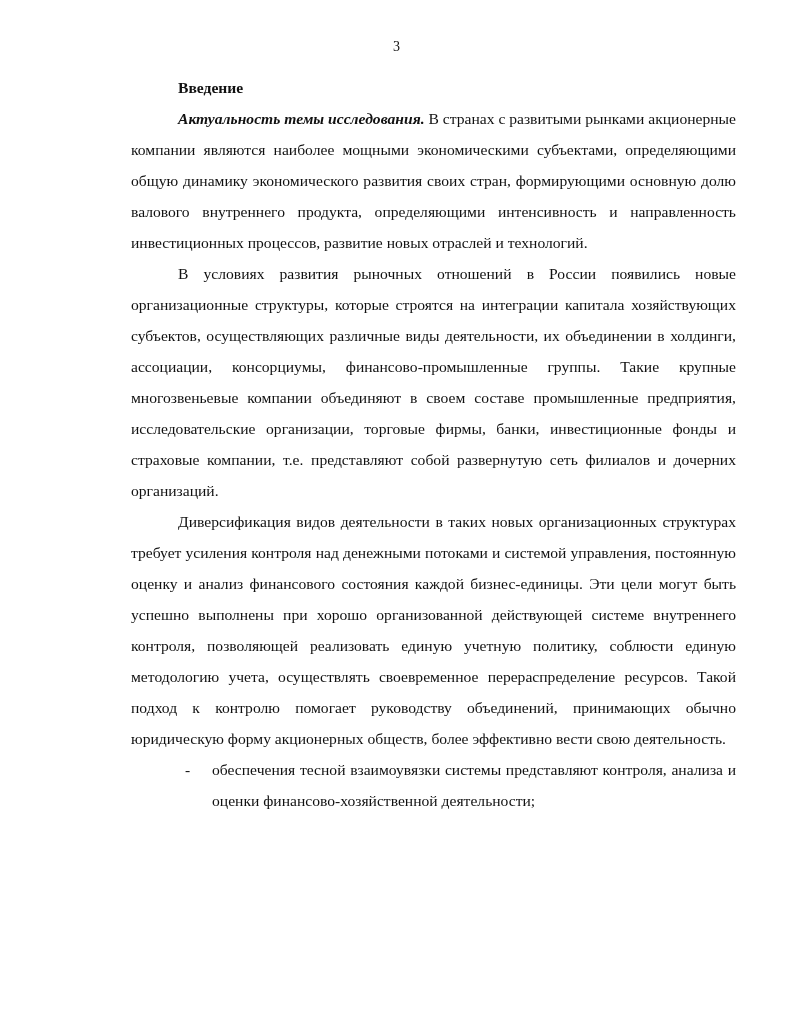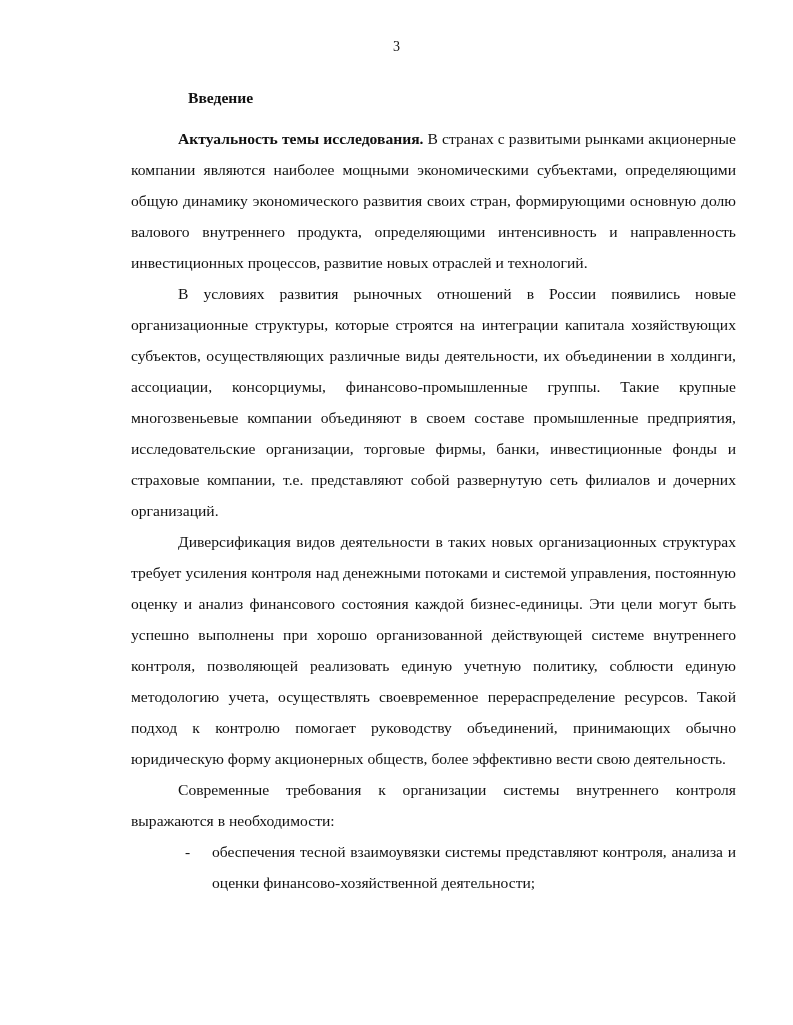--- a/index.html
+++ b/index.html
@@ -11,27 +11,27 @@
   }
   .page-number {
     position: absolute; top: 38px; left: 0; width: 793px; text-align: center;
     font-size: 14px; line-height: 18px;
   }
   .content {
     position: absolute; left: 131px; top: 73px; width: 605px;
     font-size: 15.6px; line-height: 31px;
   }
   .heading {
-    font-weight: bold; margin: 10px; padding-left: 47px; line-height: 30px;
+    font-weight: bold; margin: 0; padding-left: 47px; line-height: 30px;
   }
   .para {
     margin: 0; text-align: justify; text-indent: 47px;
     text-align-last: left;
   }
-  .para .lead { font-weight: bold; }
+  .para .lead { font-weight: bold; font-style: italic; }
   .list { margin: 0; padding: 0; list-style: none; }
   .list-item {
     position: relative; padding-left: 81px; text-align: justify; text-align-last: left;
   }
   .list-item .dash {
     position: absolute; left: 54px; top: 0;
   }
 </style>
 </head>
 <body>
@@ -41,21 +41,20 @@
 
   <div class="content">
     <p class="heading">Введение</p>
 
     <p class="para"><span class="lead">Актуальность темы исследования.</span><span> В странах с развитыми рынками акционерные компании являются наиболее мощными экономическими субъектами, определяющими общую динамику экономического развития своих стран, формирующими основную долю валового внутреннего продукта, определяющими интенсивность и направленность инвестиционных процессов, развитие новых отраслей и технологий.</span></p>
 
     <p class="para">В условиях развития рыночных отношений в России появились новые организационные структуры, которые строятся на интеграции капитала хозяйствующих субъектов, осуществляющих различные виды деятельности, их объединении в холдинги, ассоциации, консорциумы, финансово-промышленные группы. Такие крупные многозвеньевые компании объединяют в своем составе промышленные предприятия, исследовательские организации, торговые фирмы, банки, инвестиционные фонды и страховые компании, т.е. представляют собой развернутую сеть филиалов и дочерних организаций.</p>
 
     <p class="para">Диверсификация видов деятельности в таких новых организационных структурах требует усиления контроля над денежными потоками и системой управления, постоянную оценку и анализ финансового состояния каждой бизнес-единицы. Эти цели могут быть успешно выполнены при хорошо организованной действующей системе внутреннего контроля, позволяющей реализовать единую учетную политику, соблюсти единую методологию учета, осуществлять своевременное перераспределение ресурсов. Такой подход к контролю помогает руководству объединений, принимающих обычно юридическую форму акционерных обществ, более эффективно вести свою деятельность.</p>
 
-    <p class="para">Современные требования к организации системы внутреннего контроля выражаются в необходимости:</p>
 
     <ul class="list">
       <li class="list-item">
         <span class="dash">-</span>
         <span>обеспечения тесной взаимоувязки системы представляют контроля, анализа и оценки финансово-хозяйственной деятельности;</span>
       </li>
     </ul>
   </div>
 </div>
 

